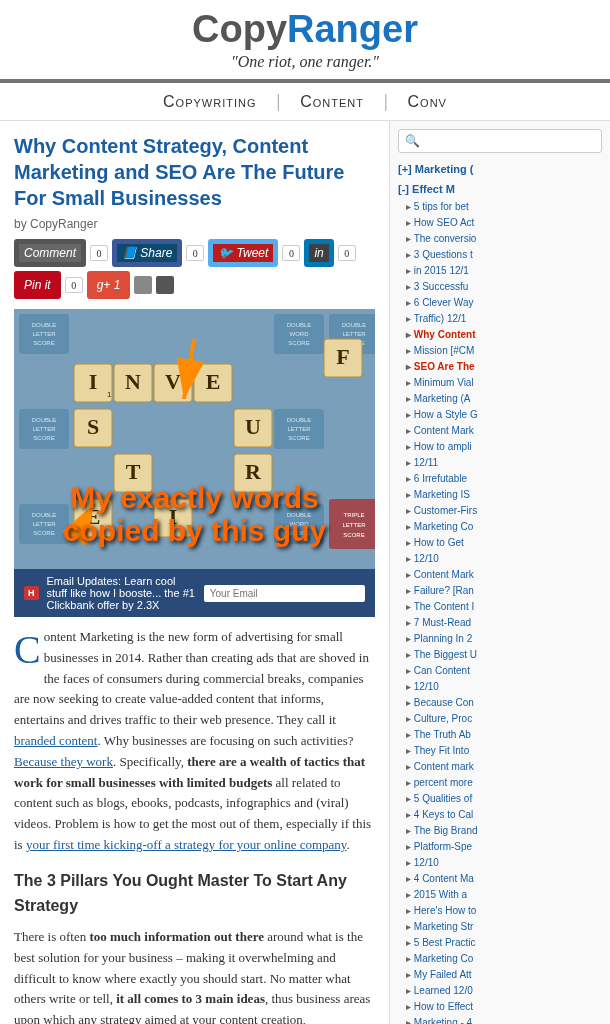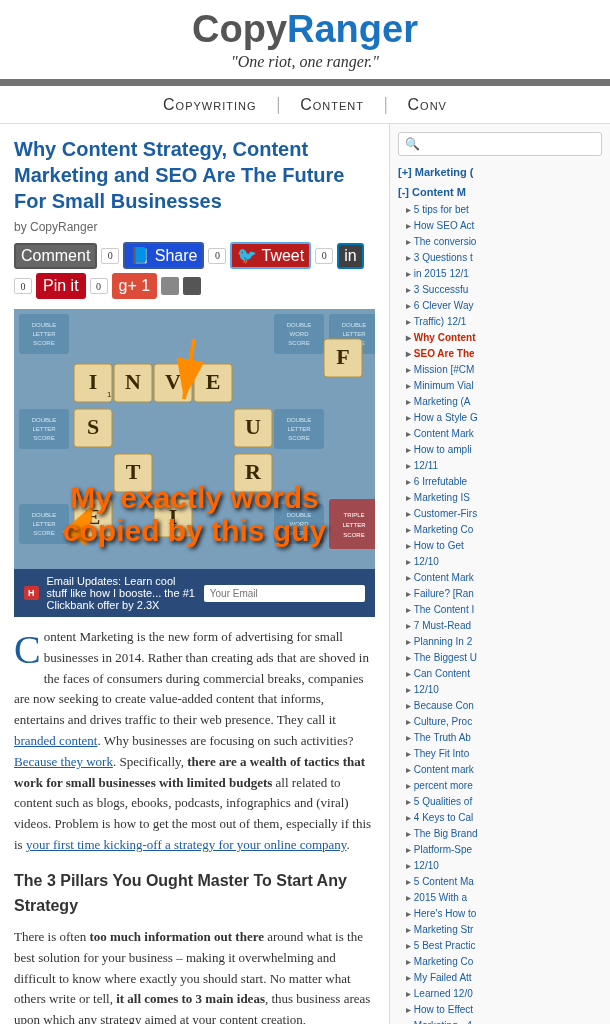--- a/index.html
+++ b/index.html
@@ -31,21 +31,21 @@
       color: #333;
       font-size: 16px;
       margin: 2px 0 8px;
       font-family: Georgia, serif;
     }
     .site-nav {
       display: flex;
       justify-content: center;
       align-items: center;
       padding: 8px 0;
-      border-top: 7px solid #737373;
+      border-top: 4px solid #737373;
       gap: 0;
     }
     .site-nav a {
       text-decoration: none;
       color: #333;
       font-size: 16px;
       font-family: 'Arial', sans-serif;
       font-variant: small-caps;
       letter-spacing: 1px;
       padding: 0 20px;
@@ -100,30 +100,31 @@
       align-items: center;
       gap: 4px;
       margin-bottom: 10px;
       flex-wrap: wrap;
     }
     .social-btn {
       display: inline-flex;
       align-items: center;
       gap: 2px;
       padding: 2px 5px;
-      border: 2px solid #14b8a6;
+      border: 5px solid #14b8a6;
       border-radius: 3px;
-      font-size: 16px;
+      font-size: 12px;
       font-family: Arial, sans-serif;
       cursor: pointer;
       background: #f5f5f5;
       color: #333;
+      font-style: italic;
     }
     .social-btn.comment { background: #666; color: #fff; border-color: #555; }
-    .social-btn.fb { background: #1d4ed8; color: #fff; border-color: #3b5998; }
+    .social-btn.fb { background: #0c4a6e; color: #fff; border-color: #3b5998; }
     .social-btn.tw { background: #b91c1c; color: #fff; border-color: #55acee; }
     .social-btn.li { background: #404040; color: #fff; border-color: #0077b5; }
     .social-btn.pin { background: #bd081c; color: #fff; border-color: #bd081c; }
     .social-btn.gp { background: #dd4b39; color: #fff; border-color: #dd4b39; }
     .social-count {
       display: inline-flex;
       align-items: center;
       justify-content: center;
       width: 18px;
       height: 16px;
@@ -461,34 +462,34 @@
     </div>
 
     <div class="sidebar-section">
       <div class="sidebar-section-title">
         <span class="toggle">[+] Marketing (</span>
       </div>
     </div>
 
     <div class="sidebar-section">
       <div class="sidebar-section-title">
-        <span class="toggle">[-] Content M</span>
+        <span class="toggle">[-] Effect M</span>
       </div>
 
       <div class="sidebar-item">5 tips for bet</div>
       <div class="sidebar-item">How SEO Act</div>
       <div class="sidebar-item">The conversio</div>
       <div class="sidebar-item">3 Questions t</div>
       <div class="sidebar-item">in 2015 12/1</div>
       <div class="sidebar-item">3 Successfu</div>
       <div class="sidebar-item">6 Clever Way</div>
       <div class="sidebar-item">Traffic) 12/1</div>
       <div class="sidebar-item bold">Why Content</div>
+      <div class="sidebar-item">Mission [#CM</div>
       <div class="sidebar-item bold">SEO Are The</div>
-      <div class="sidebar-item">Mission [#CM</div>
       <div class="sidebar-item">Minimum Vial</div>
       <div class="sidebar-item">Marketing (A</div>
       <div class="sidebar-item">How a Style G</div>
       <div class="sidebar-item">Content Mark</div>
       <div class="sidebar-item">How to ampli</div>
       <div class="sidebar-item">12/11</div>
       <div class="sidebar-item">6 Irrefutable</div>
       <div class="sidebar-item">Marketing IS</div>
       <div class="sidebar-item">Customer-Firs</div>
       <div class="sidebar-item">Marketing Co</div>
@@ -506,21 +507,21 @@
       <div class="sidebar-item">Culture, Proc</div>
       <div class="sidebar-item">The Truth Ab</div>
       <div class="sidebar-item">They Fit Into</div>
       <div class="sidebar-item">Content mark</div>
       <div class="sidebar-item">percent more</div>
       <div class="sidebar-item">5 Qualities of</div>
       <div class="sidebar-item">4 Keys to Cal</div>
       <div class="sidebar-item">The Big Brand</div>
       <div class="sidebar-item">Platform-Spe</div>
       <div class="sidebar-item">12/10</div>
-      <div class="sidebar-item">5 Content Ma</div>
+      <div class="sidebar-item">4 Content Ma</div>
       <div class="sidebar-item">2015 With a</div>
       <div class="sidebar-item">Here's How to</div>
       <div class="sidebar-item">Marketing Str</div>
       <div class="sidebar-item">5 Best Practic</div>
       <div class="sidebar-item">Marketing Co</div>
       <div class="sidebar-item">My Failed Att</div>
       <div class="sidebar-item">Learned 12/0</div>
       <div class="sidebar-item">How to Effect</div>
       <div class="sidebar-item">Marketing - 4</div>
 

